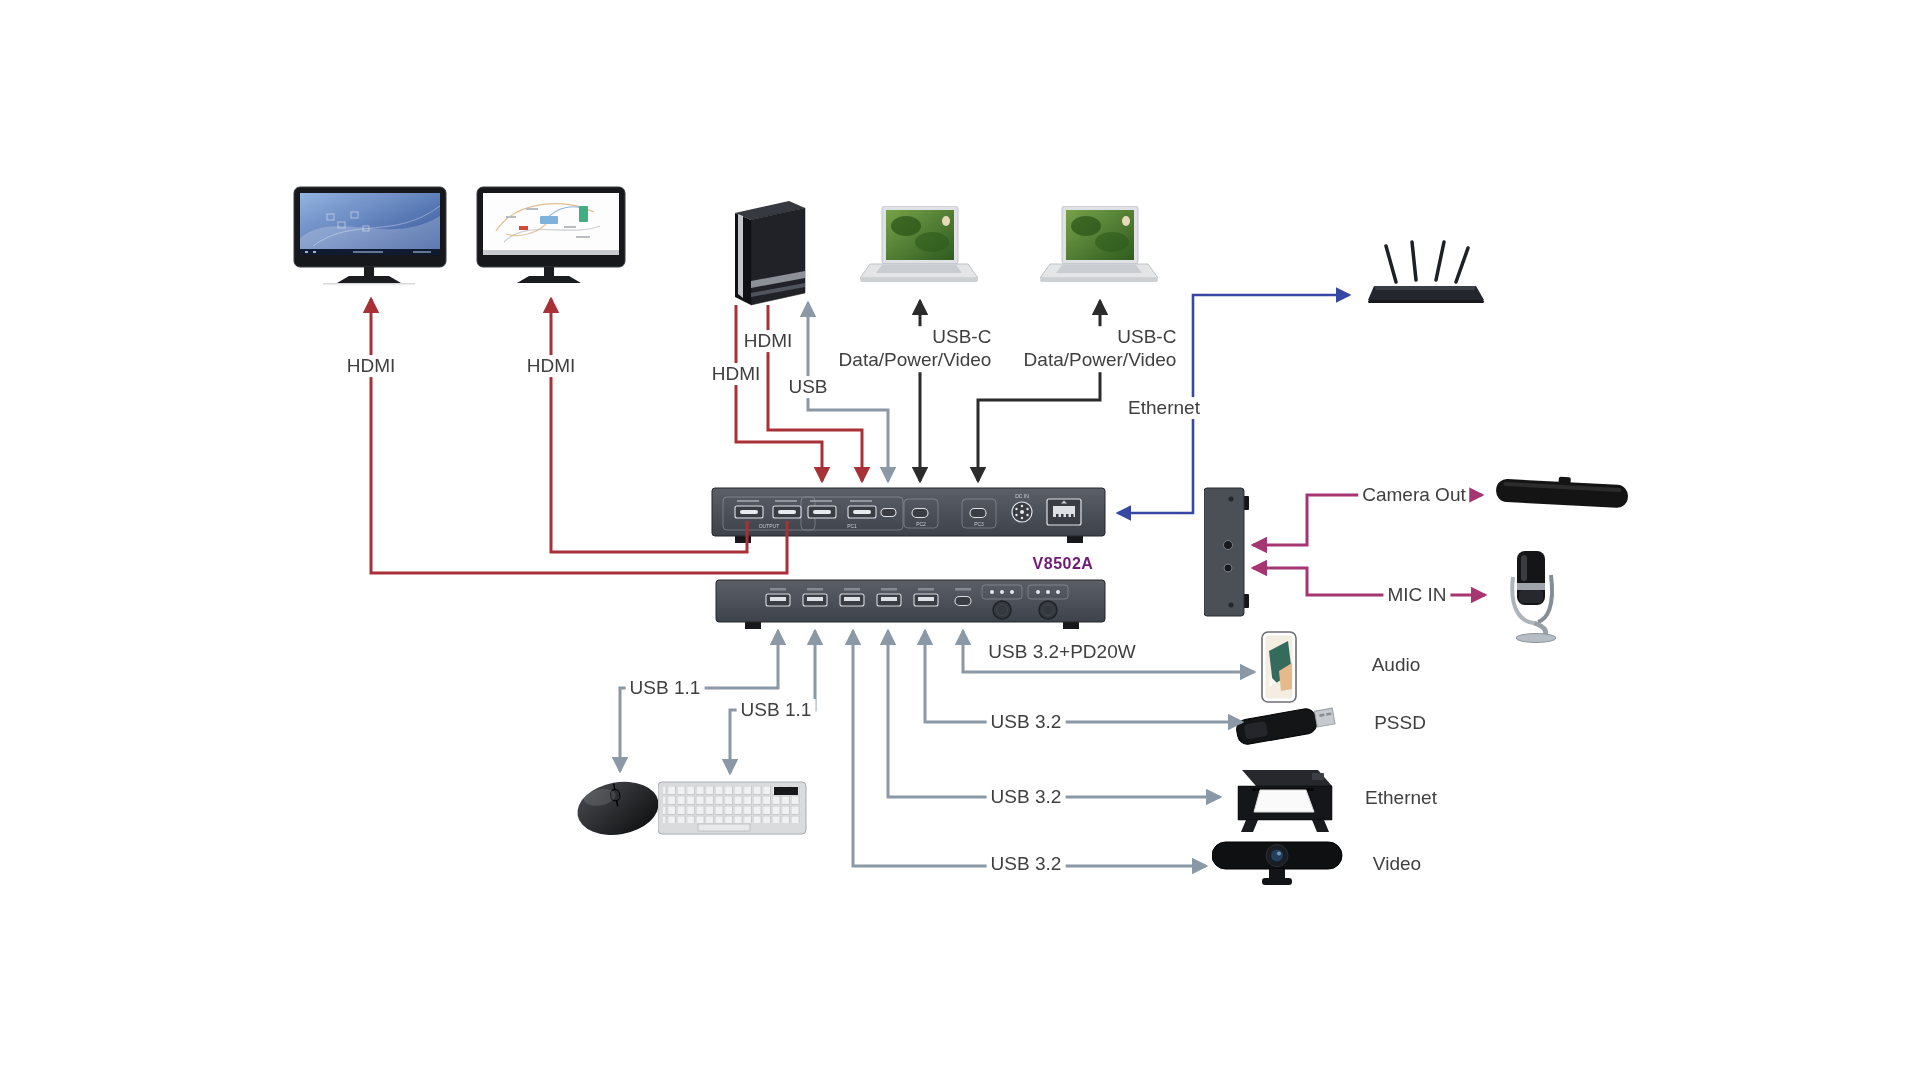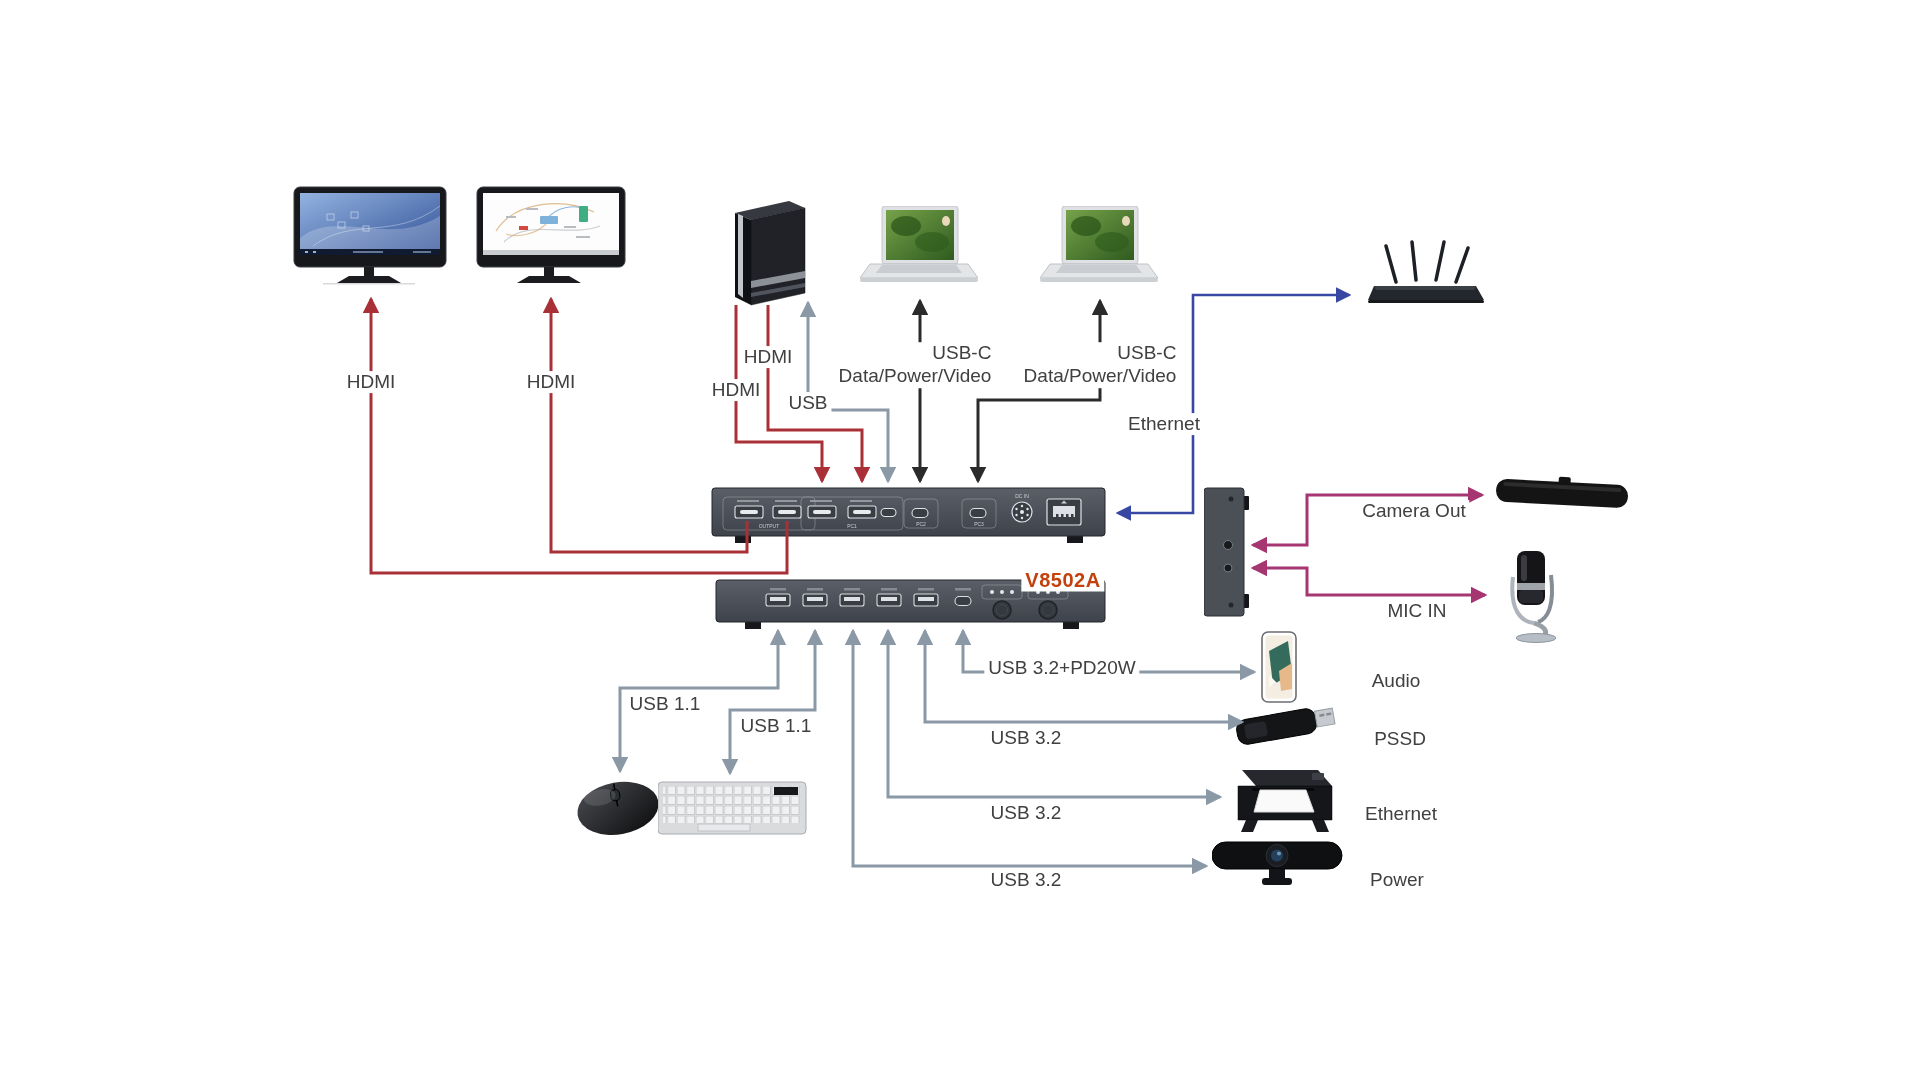--- a/index.html
+++ b/index.html
@@ -2,23 +2,23 @@
 <html><head>
 <meta charset="utf-8">
 <style>
   html,body{margin:0;padding:0;background:#ffffff;}
   body{width:1920px;height:1080px;position:relative;overflow:hidden;
        font-family:"Liberation Sans","DejaVu Sans",sans-serif;}
   .stage{position:absolute;left:0;top:0;width:1920px;height:1080px;}
   .dev{position:absolute;}
   .lines{position:absolute;left:0;top:0;pointer-events:none;}
   .lbl{position:absolute;transform:translate(-50%,-50%);font-size:19px;color:#404040;
-       background:#ffffff;padding:0 4px;white-space:nowrap;line-height:1.15;text-align:center;margin-top:16px;}
+       background:#ffffff;padding:0 4px;white-space:nowrap;line-height:1.15;text-align:center;}
   .lbl-2line{line-height:1.2;text-align:right;}
-  .model{font-weight:bold;font-size:20px;color:#c2410c;letter-spacing:.5px;}
+  .model{font-weight:bold;font-size:16px;color:#701a75;letter-spacing:.5px;}
   .cable{fill:none;stroke-width:3;}
   .cable-thin{fill:none;stroke-width:2.6;}
   svg text{font-family:"Liberation Sans",sans-serif;}
 </style>
 </head>
 <body>
 
 <div class="stage">
 
   <div class="dev" style="left:293px;top:186px">
@@ -431,15 +431,15 @@
   <span class="lbl" style="left:665px;top:688px">USB 1.1</span>
   <span class="lbl" style="left:776px;top:710px">USB 1.1</span>
   <span class="lbl" style="left:1062px;top:652px">USB 3.2+PD20W</span>
   <span class="lbl" style="left:1026px;top:722px">USB 3.2</span>
   <span class="lbl" style="left:1026px;top:797px">USB 3.2</span>
   <span class="lbl" style="left:1026px;top:864px">USB 3.2</span>
 
   <span class="lbl" style="left:1396px;top:665px">Audio</span>
   <span class="lbl" style="left:1400px;top:723px">PSSD</span>
   <span class="lbl" style="left:1401px;top:798px">Ethernet</span>
-  <span class="lbl" style="left:1397px;top:864px">Power</span>
+  <span class="lbl" style="left:1397px;top:864px">Video</span>
 
 </div>
 
 </body></html>

